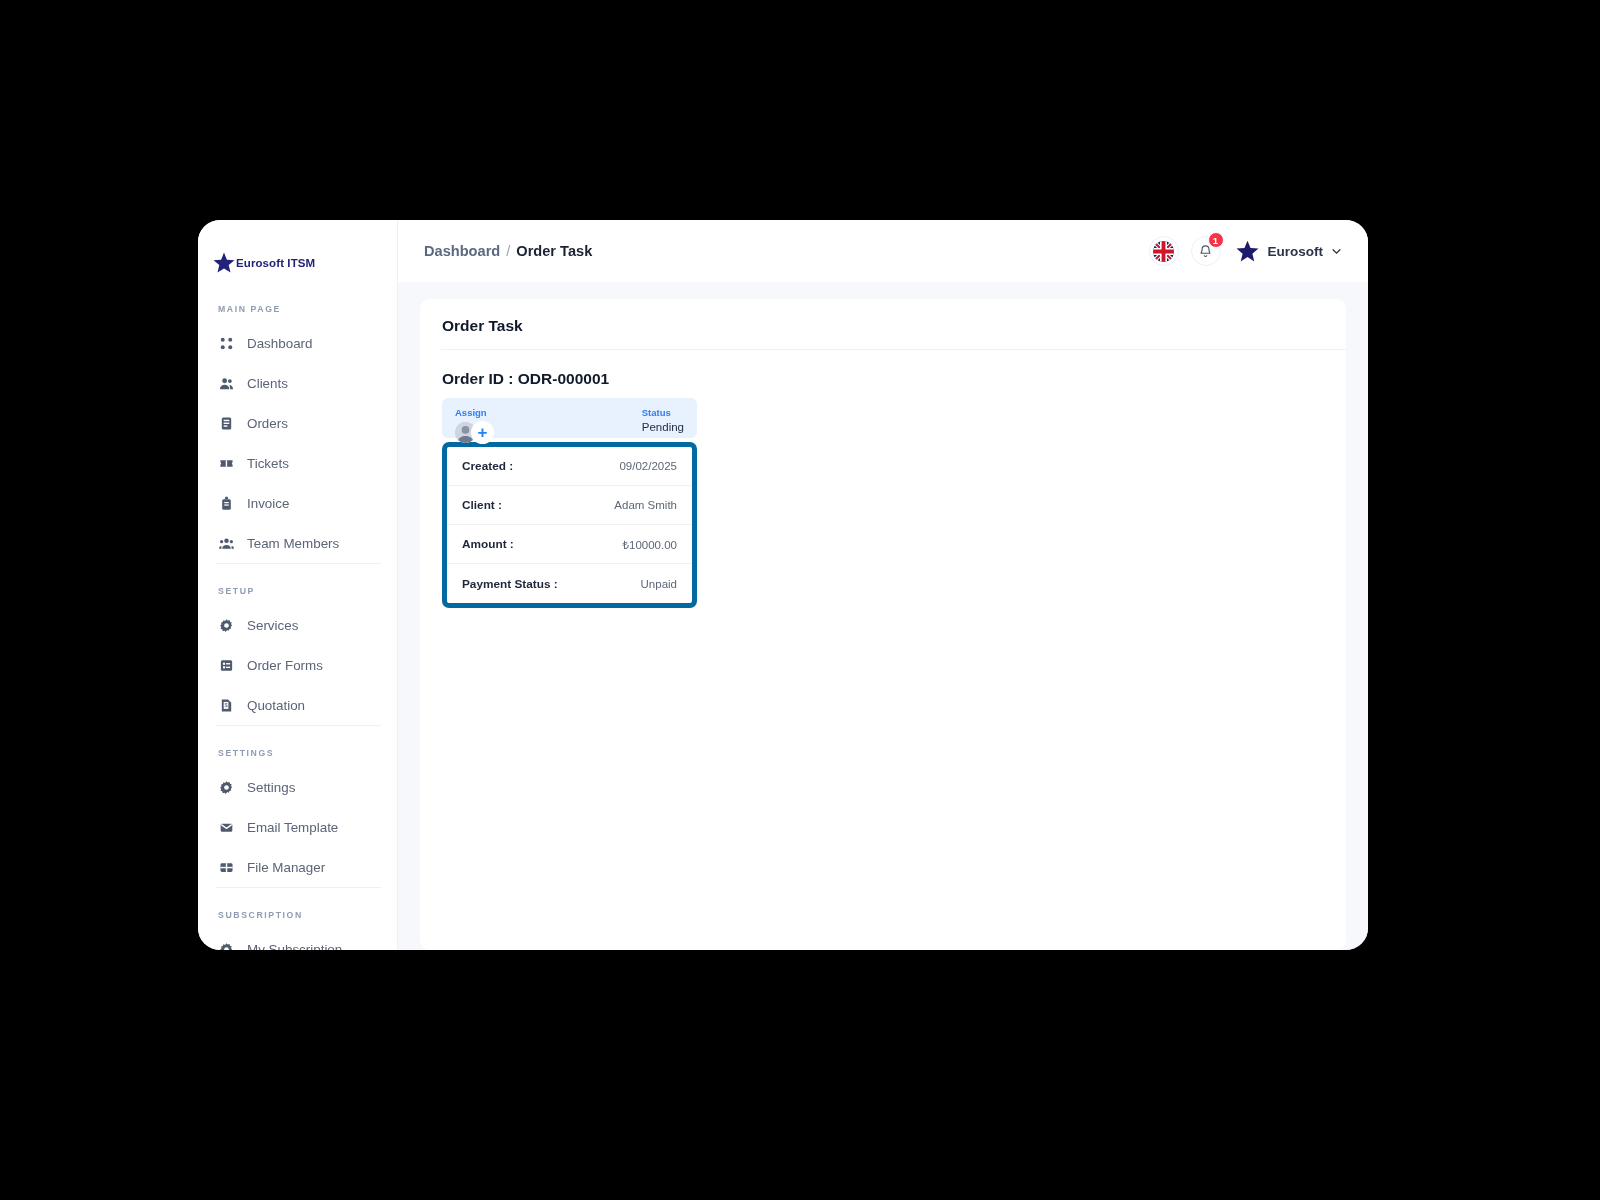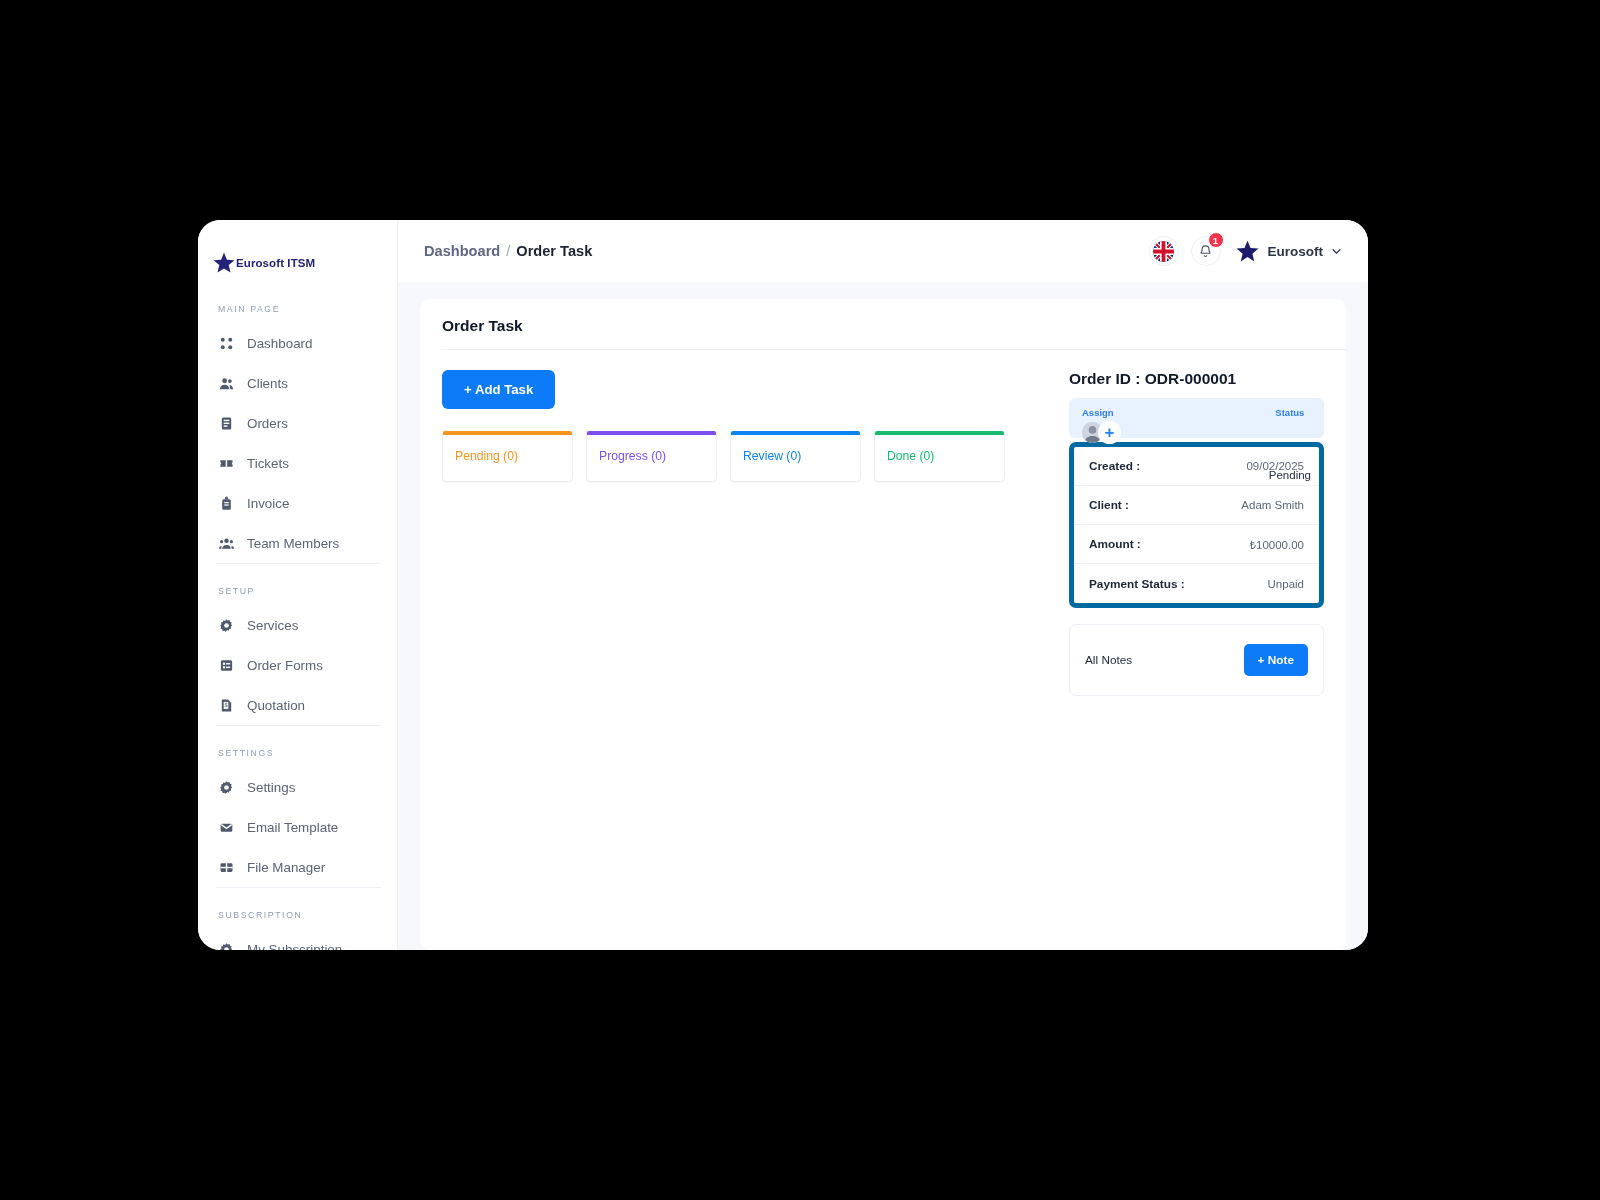--- a/index.html
+++ b/index.html
@@ -33,21 +33,21 @@
     height: 62px;
   }
   .brand-star { width: 24px; height: 24px; flex: none; }
   .brand-text {
     font-size: 11.5px; font-weight: bold; color: #23227a;
     letter-spacing: 0.1px; white-space: nowrap;
   }
   .nav-group { padding-top: 10px; }
   .nav-group + .nav-group { border-top: 1px solid #eef0f5; margin: 0 16px 0 18px; padding-left: 0; }
   .group-label {
-    font-size: 8.7px; font-weight: normal; letter-spacing: 1.6px;
+    font-size: 8.7px; font-weight: bold; letter-spacing: 1.6px;
     color: #8f9bb3; text-transform: uppercase;
     padding: 12px 0 9px 20px;
   }
   .nav-group + .nav-group .group-label { padding-left: 2px; }
   .nav-item {
     display: flex; align-items: center; gap: 13px;
     height: 40px; padding-left: 20px; cursor: pointer;
     color: #5b6477; font-size: 13.4px;
   }
   .nav-group + .nav-group .nav-item { padding-left: 2px; }
@@ -129,21 +129,21 @@
   .kcol-label { font-size: 12.2px; padding: 14px 12px 18px 12px; }
 
   .order-id { font-size: 15.5px; font-weight: bold; color: #111a2b; margin-bottom: 10px; }
   .assign-card {
     background: #e8f1fe; border-radius: 6px;
     padding: 9px 13px 10px 13px;
     display: flex; justify-content: space-between; align-items: flex-start;
     height: 40px;
   }
   .assign-col, .status-col { display: flex; flex-direction: column; }
-  .status-col { align-items: center; gap: 48px; }
+  .status-col { align-items: flex-start; }
   .mini-label { font-size: 9.5px; color: #2f7ef0; font-weight: bold; margin-bottom: 3px; }
   .assign-row { display: flex; align-items: center; }
   .avatar {
     width: 21px; height: 21px; border-radius: 50%;
     background: #c8cdd8; overflow: hidden; flex: none;
   }
   .plus-circle {
     width: 23px; height: 23px; border-radius: 50%;
     background: #fff; margin-left: -5px;
     display: flex; align-items: center; justify-content: center;
@@ -382,42 +382,20 @@
         </div>
       </div>
     </header>
 
     <div id="content">
       <section class="panel">
         <div class="panel-title">Order Task</div>
         <div class="panel-divider"></div>
 
         <div class="panel-body">
-          <div class="left-col">
-            <button class="add-task-btn">+ Add Task</button>
-
-            <div class="kanban">
-              <div class="kcol">
-                <div class="kcol-bar" style="background: rgb(247, 148, 29);"></div>
-                <div class="kcol-label" style="color: rgb(247, 148, 29);">Pending (0)</div>
-              </div>
-              <div class="kcol">
-                <div class="kcol-bar" style="background: rgb(125, 79, 240);"></div>
-                <div class="kcol-label" style="color: rgb(125, 79, 240);">Progress (0)</div>
-              </div>
-              <div class="kcol">
-                <div class="kcol-bar" style="background: rgb(12, 132, 240);"></div>
-                <div class="kcol-label" style="color: rgb(12, 132, 240);">Review (0)</div>
-              </div>
-              <div class="kcol">
-                <div class="kcol-bar" style="background: rgb(22, 187, 110);"></div>
-                <div class="kcol-label" style="color: rgb(22, 187, 110);">Done (0)</div>
-              </div>
-            </div>
-          </div>
 
           <div class="right-col">
             <div class="order-id">Order ID : ODR-000001</div>
 
             <div class="assign-card">
               <div class="assign-col">
                 <span class="mini-label">Assign</span>
                 <span class="assign-row">
                   <span class="avatar">
                     <svg viewBox="0 0 24 24" width="21" height="21">
@@ -447,22 +425,18 @@
               <div class="detail-row">
                 <span class="detail-key">Amount :</span>
                 <span class="detail-val">₺10000.00</span>
               </div>
               <div class="detail-row">
                 <span class="detail-key">Payment Status :</span>
                 <span class="detail-val">Unpaid</span>
               </div>
             </div>
 
-            <div class="notes-card">
-              <span class="notes-label">All Notes</span>
-              <button class="note-btn">+ Note</button>
-            </div>
           </div>
         </div>
       </section>
     </div>
   </div>
 </div>
 
 </body></html>

